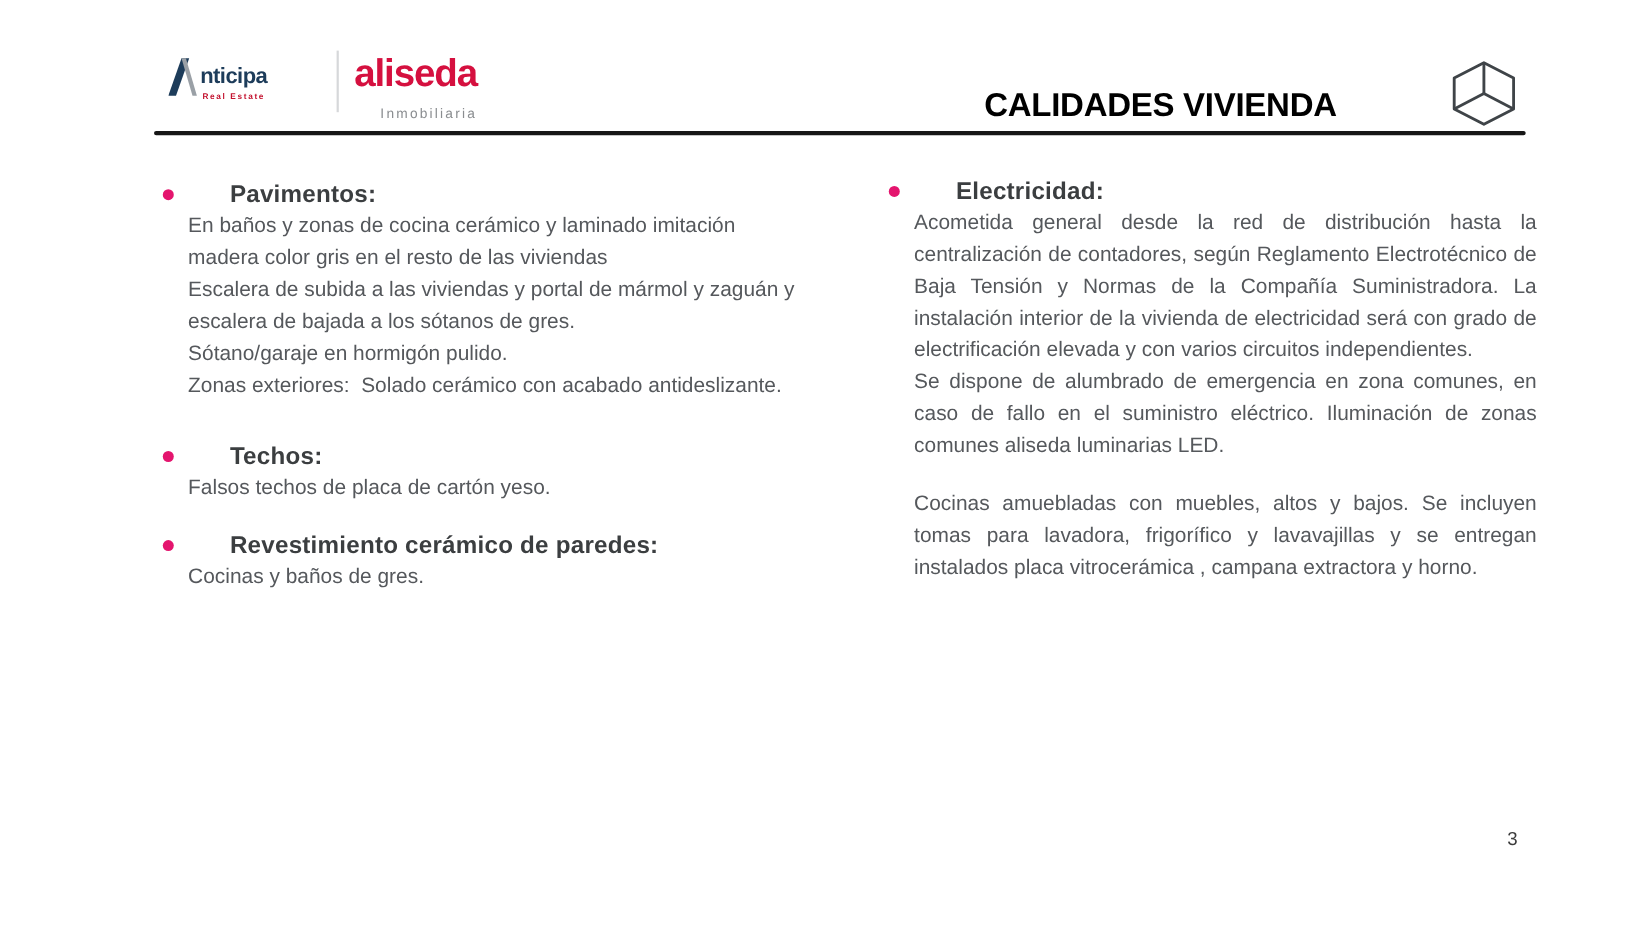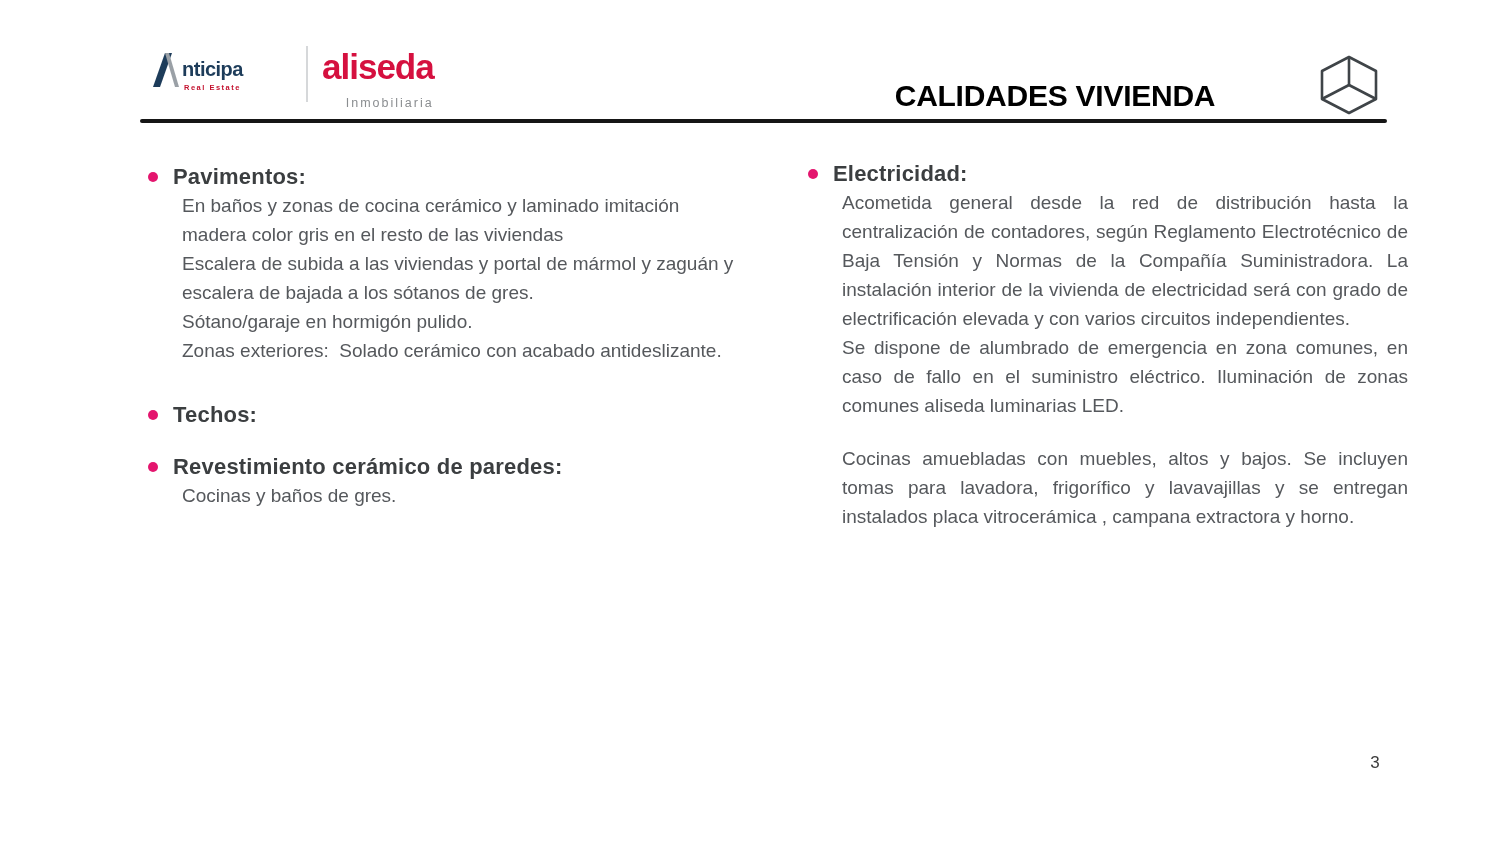--- a/index.html
+++ b/index.html
@@ -21,27 +21,27 @@
   .aliseda-tagline{color:#8a8d90;font-weight:500;font-size:12.5px;letter-spacing:2px;margin-top:12px;}
   .page-title{left:830px;top:79px;width:450px;text-align:center;
     color:#000000;font-weight:700;font-size:30px;letter-spacing:-0.25px;}
   .cube{left:1316px;top:54px;}
   .header-rule{left:140px;top:119px;width:1247px;height:4px;background:#161616;border-radius:2px;}
 
   
   .col{position:absolute;}
   .col-left{left:148px;top:163px;width:600px;}
   .col-right{left:808px;top:160px;width:600px;}
-  .heading-row{display:flex;align-items:center;}
+  .heading-row{display:flex;align-items:center;gap:36px;}
   .bullet{width:10px;height:10px;border-radius:50%;background:#e4156e;flex:0 0 10px;margin-right:15px;}
   h2.sec-heading{
     margin:0;color:#3b3e40;font-size:22px;font-weight:700;letter-spacing:0.2px;
     line-height:28px;
   }
-  .sec-body{margin-left:34px;}
+  .sec-body{margin-left:23px;}
   .col p{
     margin:0;color:#55585c;font-size:19px;line-height:29px;font-weight:500;
   }
   .col-left p{width:565px;text-align:left;}
   .col-right p{width:566px;text-align:justify;}
 
   
   .mt-para{margin-top:27px;}
   .mt-para-first{margin-top:33px;}
   .mt-sec{margin-top:36px;}
@@ -101,20 +101,23 @@
       <p class="mt-para">Sótano/garaje en hormigón pulido.</p>
       <p class="mt-para">Zonas exteriores:&nbsp; Solado cerámico con acabado antideslizante.</p>
     </div>
   </div>
 
   <div class="mt-sec">
     <div class="heading-row">
       <span class="bullet"></span>
       <h2 class="sec-heading">Techos:</h2>
     </div>
+    <div class="sec-body">
+      <p class="mt-para">Falsos techos de placa de cartón yeso.</p>
+    </div>
   </div>
 
   <div class="mt-sec-tight">
     <div class="heading-row">
       <span class="bullet"></span>
       <h2 class="sec-heading">Revestimiento cerámico de paredes:</h2>
     </div>
     <div class="sec-body">
       <p class="mt-para">Cocinas y baños de gres.</p>
     </div>

